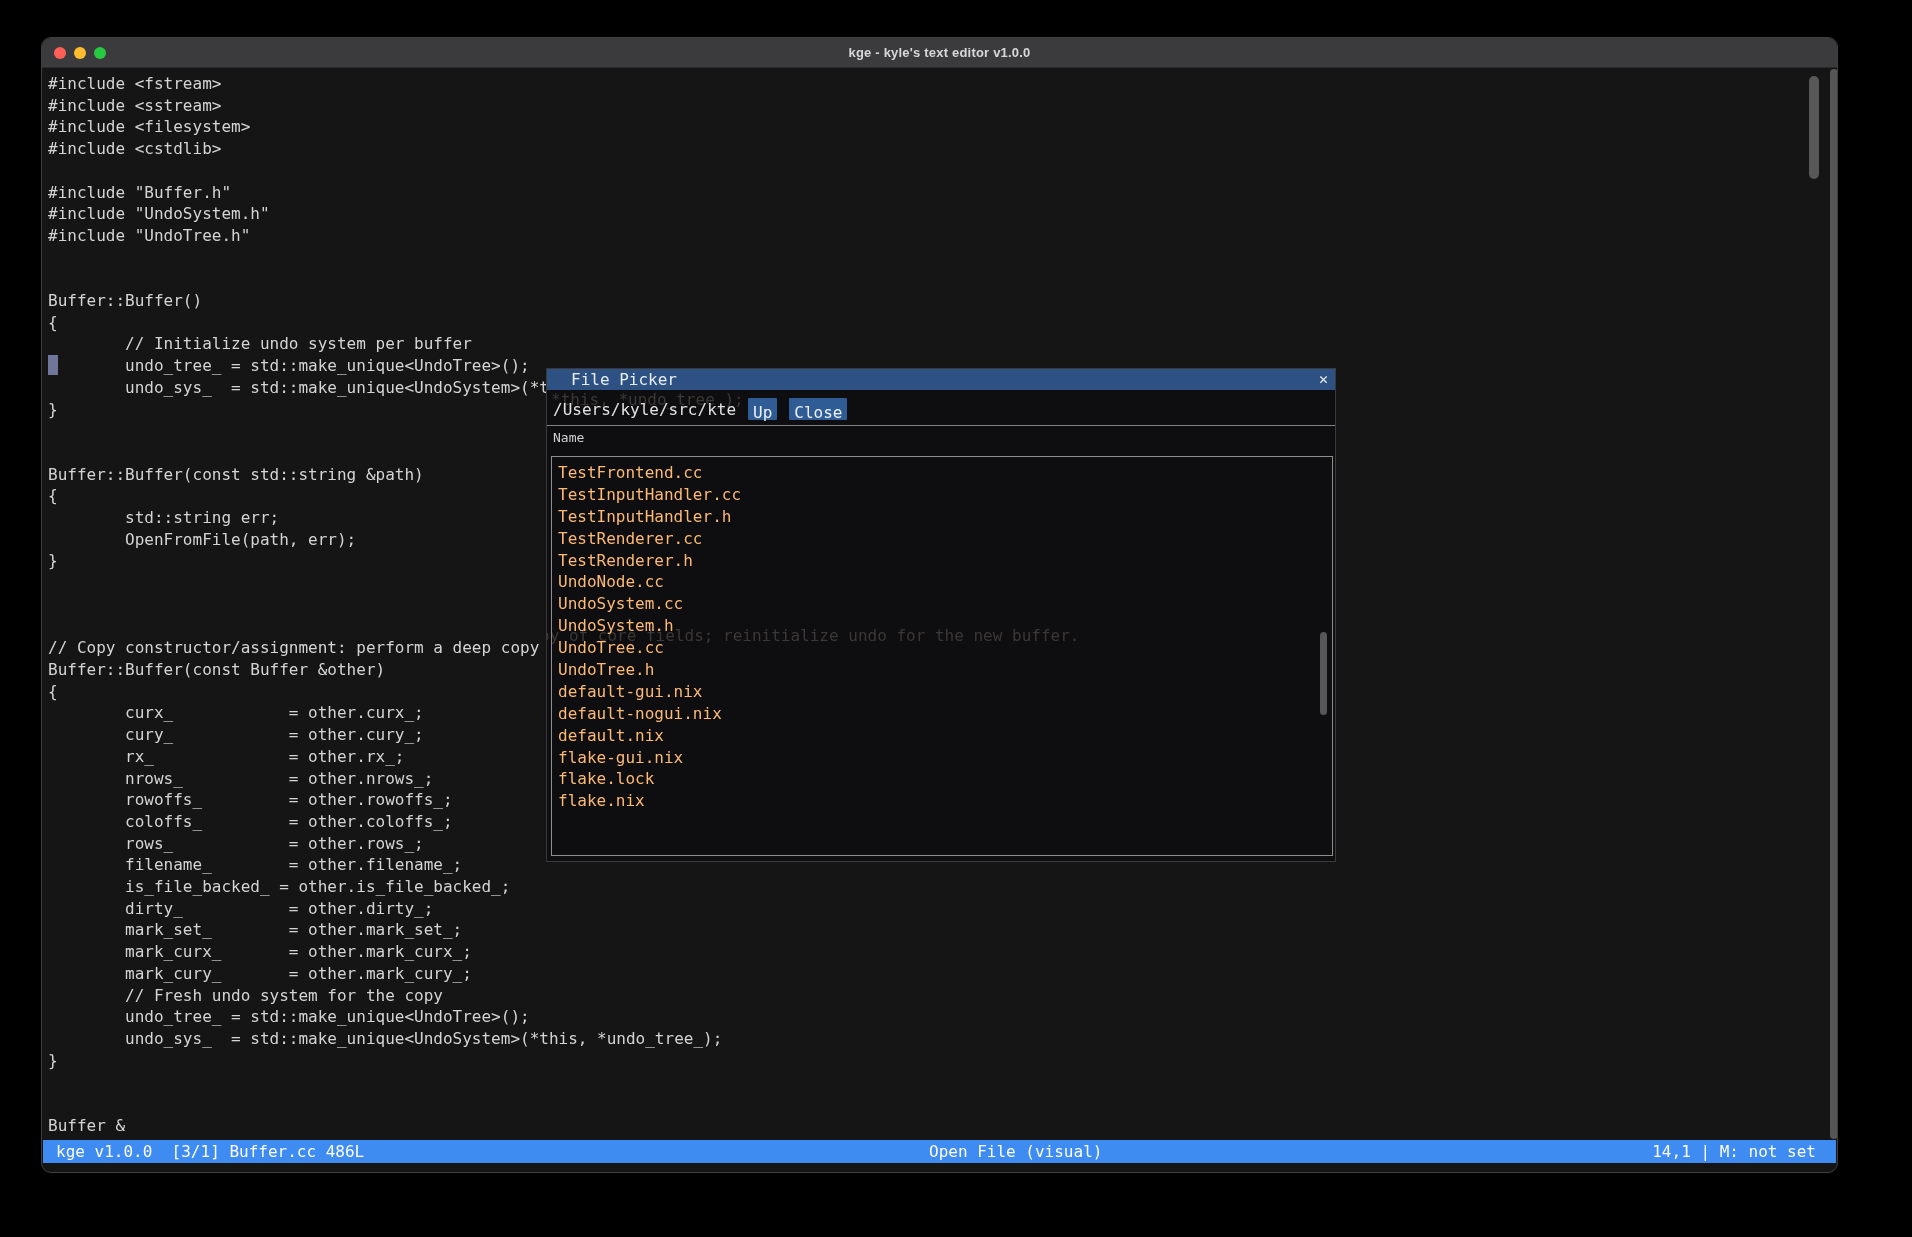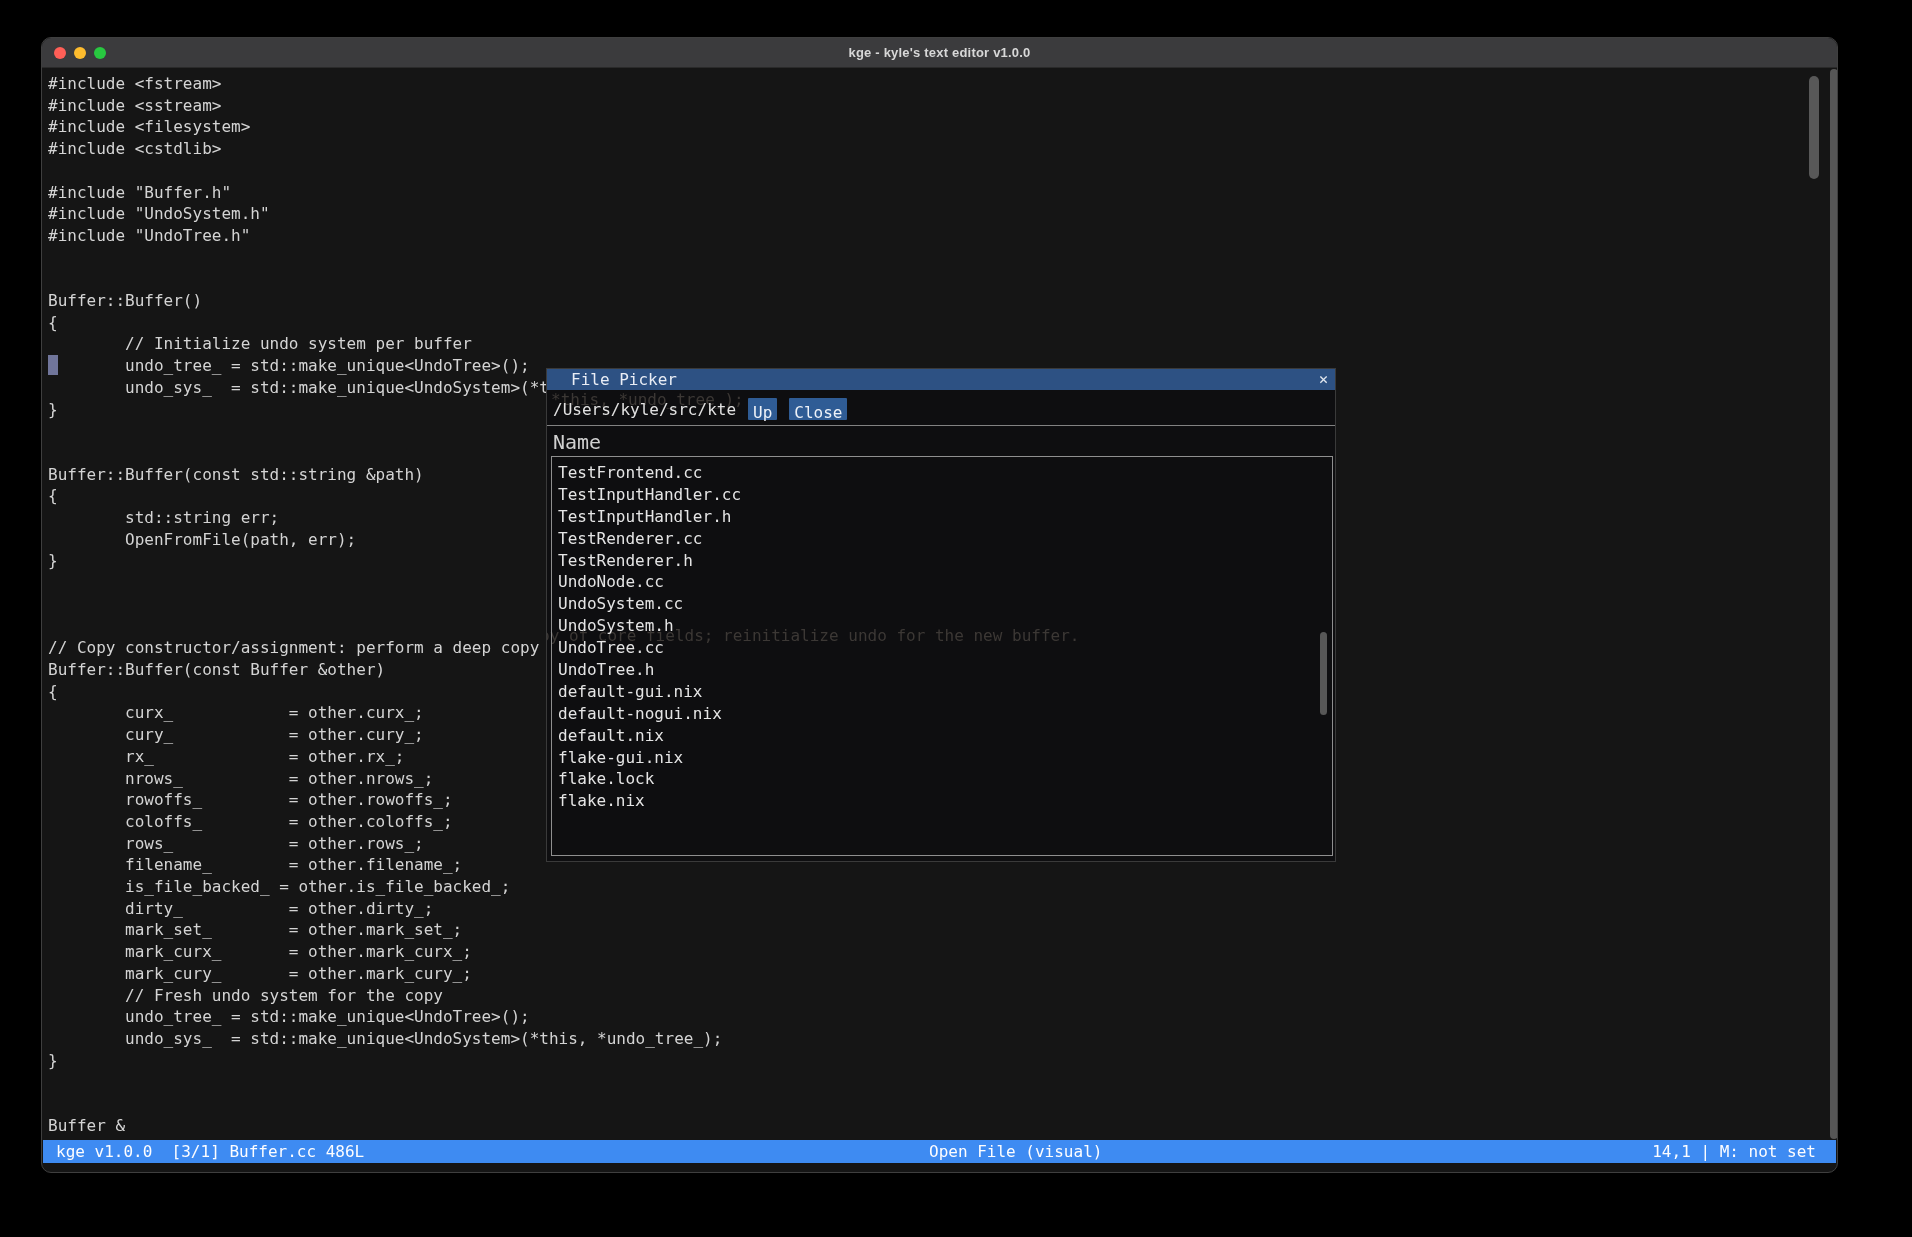--- a/index.html
+++ b/index.html
@@ -74,29 +74,29 @@
     position:absolute; left:6px; top:29px; height:22px;
     display:flex; align-items:center; gap:12px;
   }
   #fp-path { color:#e2e2e2; font-size:16px; white-space:pre; }
   .fp-btn {
     background:var(--button_blue); color:#eef2f8; font-size:16px;
     font-family:"DejaVu Sans Mono", monospace;
     border:none; padding:4px 5px; height:22px; line-height:22px; border-radius:1px;
   }
   #fp-divider { position:absolute; left:0; right:0; top:56px; height:1px; background:#828282; }
-  #fp-name-header { position:absolute; left:6px; top:61px; color:#d0d0d0; font-size:20px; }
+  #fp-name-header { position:absolute; left:6px; top:61px; color:#d0d0d0; font-size:13px; }
 
   #file-list {
     position:absolute; left:4px; top:87px; width:782px; height:400px;
     border:1px solid #8f8f8f; padding-top:5px; overflow:hidden;
   }
   .file-row {
     height:21.9px; line-height:21.9px; padding-left:6px;
-    color:#e5e5e5; font-size:16px; white-space:pre;
+    color:#fdba74; font-size:16px; white-space:pre;
   }
   #fp-scroll-thumb {
     position:absolute; right:8px; top:263px; width:7px; height:83px;
     border-radius:3.5px; background:#575757;
   }
 
   
   #status-bar {
     position:absolute; left:1px; right:1px; top:1102px; height:23px;
     background:var(--statusbar_blue);

